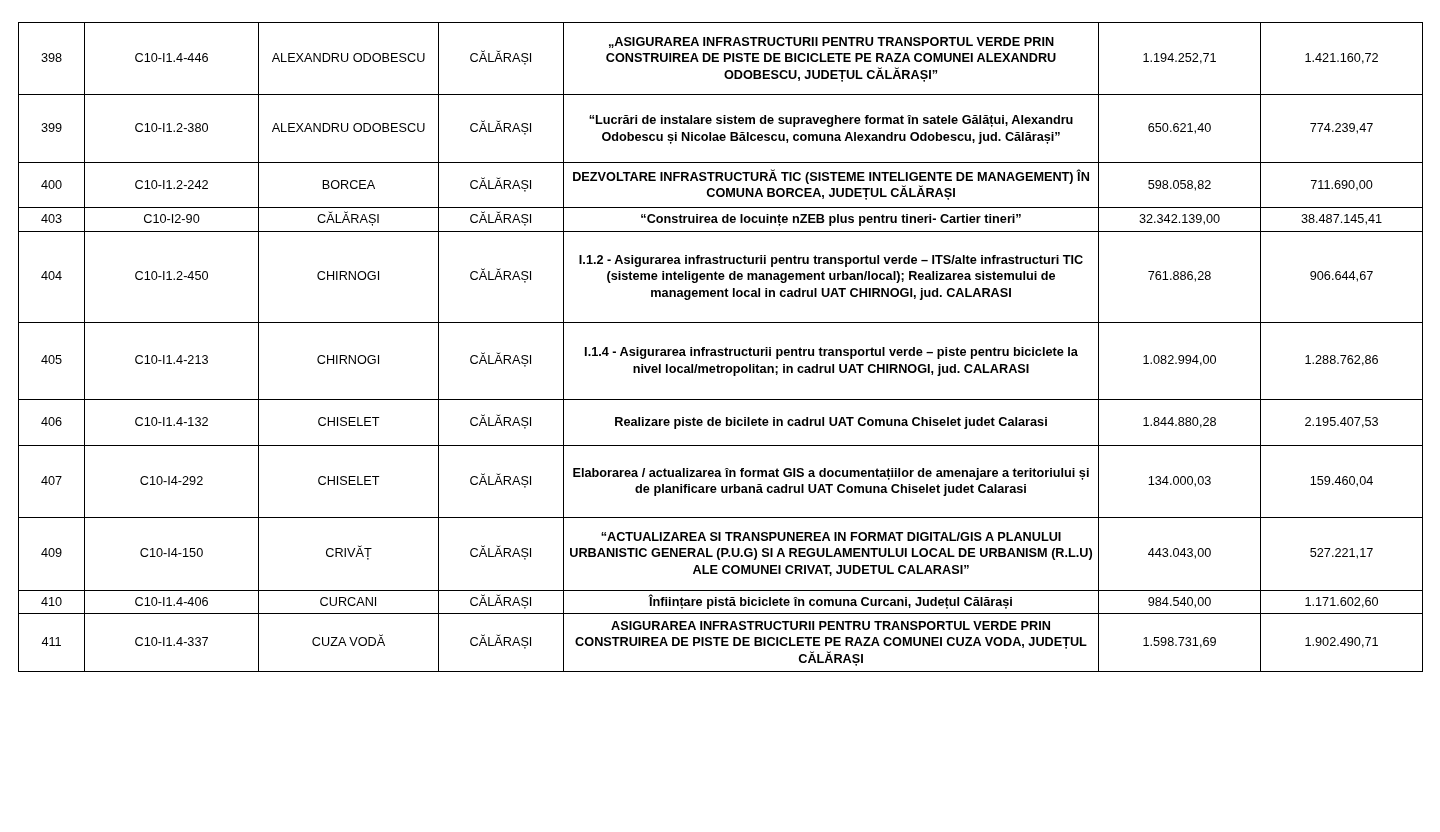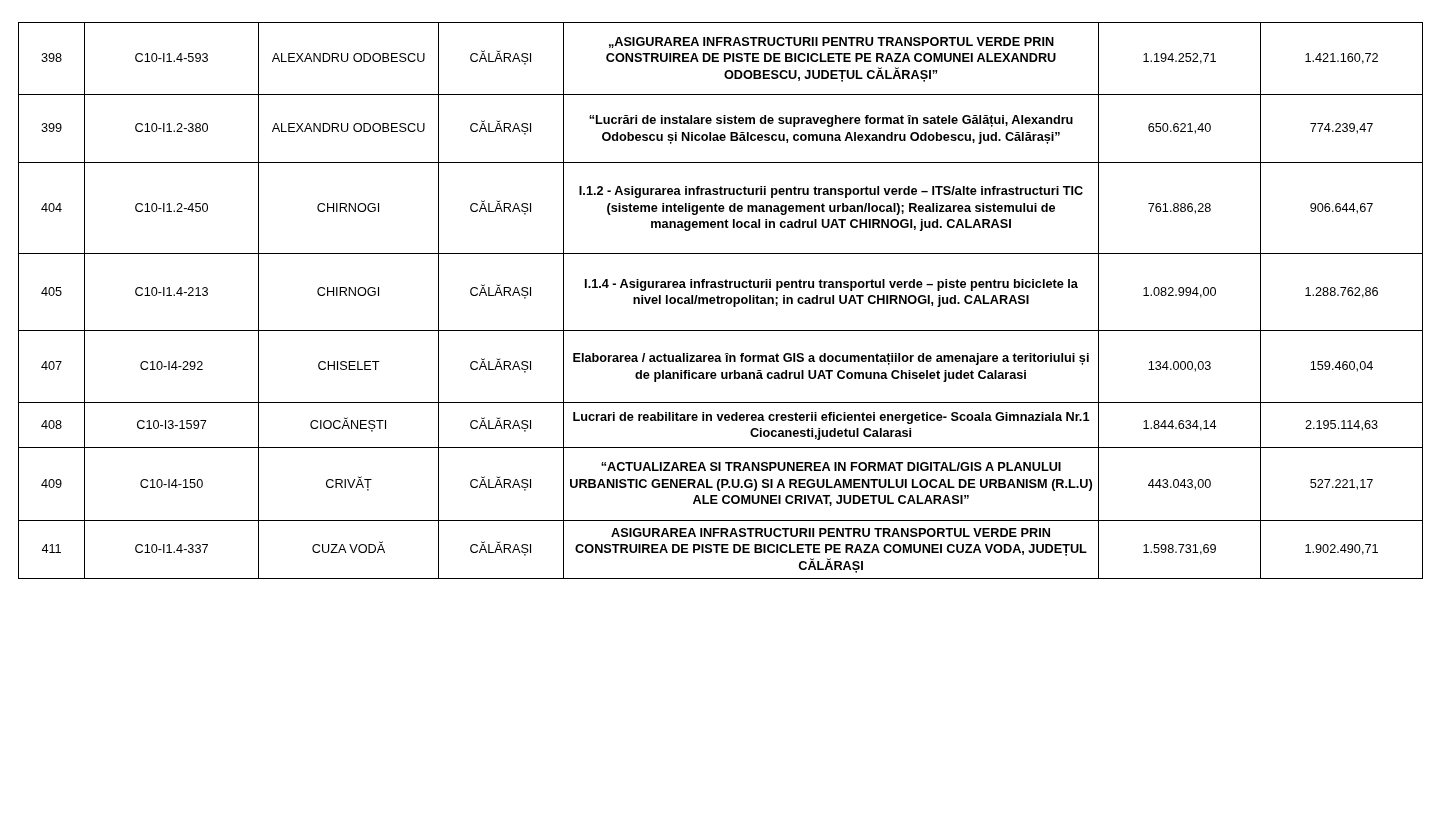--- a/index.html
+++ b/index.html
@@ -70,80 +70,107 @@
       <col class="c-code">
       <col class="c-uat">
       <col class="c-county">
       <col class="c-title">
       <col class="c-val1">
       <col class="c-val2">
     </colgroup>
     <tbody>
       <tr style="height:72px">
         <td class="cell-no">398</td>
-        <td class="cell-code">C10-I1.4-593</td>
+        <td class="cell-code">C10-I1.4-446</td>
         <td class="cell-uat">ALEXANDRU ODOBESCU</td>
         <td class="cell-county">CĂLĂRAȘI</td>
         <td class="cell-title">„ASIGURAREA INFRASTRUCTURII PENTRU TRANSPORTUL VERDE PRIN CONSTRUIREA DE PISTE DE BICICLETE PE RAZA COMUNEI ALEXANDRU ODOBESCU, JUDEȚUL CĂLĂRAȘI”</td>
         <td class="cell-val1">1.194.252,71</td>
         <td class="cell-val2">1.421.160,72</td>
       </tr>
       <tr style="height:68px">
         <td class="cell-no">399</td>
         <td class="cell-code">C10-I1.2-380</td>
         <td class="cell-uat">ALEXANDRU ODOBESCU</td>
         <td class="cell-county">CĂLĂRAȘI</td>
         <td class="cell-title">“Lucrări de instalare sistem de supraveghere format în satele Gălățui, Alexandru Odobescu și Nicolae Bălcescu, comuna Alexandru Odobescu, jud. Călărași”</td>
         <td class="cell-val1">650.621,40</td>
         <td class="cell-val2">774.239,47</td>
+      </tr>
+      <tr style="height:45px">
+        <td class="cell-no">400</td>
+        <td class="cell-code">C10-I1.2-242</td>
+        <td class="cell-uat">BORCEA</td>
+        <td class="cell-county">CĂLĂRAȘI</td>
+        <td class="cell-title">DEZVOLTARE INFRASTRUCTURĂ TIC (SISTEME INTELIGENTE DE MANAGEMENT) ÎN COMUNA BORCEA, JUDEȚUL CĂLĂRAȘI</td>
+        <td class="cell-val1">598.058,82</td>
+        <td class="cell-val2">711.690,00</td>
+      </tr>
+      <tr style="height:22px">
+        <td class="cell-no">403</td>
+        <td class="cell-code">C10-I2-90</td>
+        <td class="cell-uat">CĂLĂRAȘI</td>
+        <td class="cell-county">CĂLĂRAȘI</td>
+        <td class="cell-title">“Construirea de locuințe nZEB plus pentru tineri- Cartier tineri”</td>
+        <td class="cell-val1">32.342.139,00</td>
+        <td class="cell-val2">38.487.145,41</td>
       </tr>
       <tr style="height:91px">
         <td class="cell-no">404</td>
         <td class="cell-code">C10-I1.2-450</td>
         <td class="cell-uat">CHIRNOGI</td>
         <td class="cell-county">CĂLĂRAȘI</td>
         <td class="cell-title">I.1.2 - Asigurarea infrastructurii pentru transportul verde – ITS/alte infrastructuri TIC (sisteme inteligente de management urban/local); Realizarea sistemului de management local in cadrul UAT CHIRNOGI, jud. CALARASI</td>
         <td class="cell-val1">761.886,28</td>
         <td class="cell-val2">906.644,67</td>
       </tr>
       <tr style="height:77px">
         <td class="cell-no">405</td>
         <td class="cell-code">C10-I1.4-213</td>
         <td class="cell-uat">CHIRNOGI</td>
         <td class="cell-county">CĂLĂRAȘI</td>
         <td class="cell-title">I.1.4 - Asigurarea infrastructurii pentru transportul verde – piste pentru biciclete la nivel local/metropolitan; in cadrul UAT CHIRNOGI, jud. CALARASI</td>
         <td class="cell-val1">1.082.994,00</td>
         <td class="cell-val2">1.288.762,86</td>
       </tr>
+      <tr style="height:46px">
+        <td class="cell-no">406</td>
+        <td class="cell-code">C10-I1.4-132</td>
+        <td class="cell-uat">CHISELET</td>
+        <td class="cell-county">CĂLĂRAȘI</td>
+        <td class="cell-title">Realizare piste de bicilete in cadrul UAT Comuna Chiselet judet Calarasi</td>
+        <td class="cell-val1">1.844.880,28</td>
+        <td class="cell-val2">2.195.407,53</td>
+      </tr>
       <tr style="height:72px">
         <td class="cell-no">407</td>
         <td class="cell-code">C10-I4-292</td>
         <td class="cell-uat">CHISELET</td>
         <td class="cell-county">CĂLĂRAȘI</td>
         <td class="cell-title">Elaborarea / actualizarea în format GIS a documentațiilor de amenajare a teritoriului și de planificare urbană cadrul UAT Comuna Chiselet judet Calarasi</td>
         <td class="cell-val1">134.000,03</td>
         <td class="cell-val2">159.460,04</td>
       </tr>
-      <tr style="height:45px">
-        <td class="cell-no">408</td>
-        <td class="cell-code">C10-I3-1597</td>
-        <td class="cell-uat">CIOCĂNEȘTI</td>
-        <td class="cell-county">CĂLĂRAȘI</td>
-        <td class="cell-title">Lucrari de reabilitare in vederea cresterii eficientei energetice- Scoala Gimnaziala Nr.1 Ciocanesti,judetul Calarasi</td>
-        <td class="cell-val1">1.844.634,14</td>
-        <td class="cell-val2">2.195.114,63</td>
-      </tr>
       <tr style="height:73px">
         <td class="cell-no">409</td>
         <td class="cell-code">C10-I4-150</td>
         <td class="cell-uat">CRIVĂȚ</td>
         <td class="cell-county">CĂLĂRAȘI</td>
         <td class="cell-title">“ACTUALIZAREA SI TRANSPUNEREA IN FORMAT DIGITAL/GIS A PLANULUI URBANISTIC GENERAL (P.U.G) SI A REGULAMENTULUI LOCAL DE URBANISM (R.L.U) ALE COMUNEI CRIVAT, JUDETUL CALARASI”</td>
         <td class="cell-val1">443.043,00</td>
         <td class="cell-val2">527.221,17</td>
+      </tr>
+      <tr style="height:22px">
+        <td class="cell-no">410</td>
+        <td class="cell-code">C10-I1.4-406</td>
+        <td class="cell-uat">CURCANI</td>
+        <td class="cell-county">CĂLĂRAȘI</td>
+        <td class="cell-title">Înființare pistă biciclete în comuna Curcani, Județul Călărași</td>
+        <td class="cell-val1">984.540,00</td>
+        <td class="cell-val2">1.171.602,60</td>
       </tr>
       <tr style="height:58px">
         <td class="cell-no">411</td>
         <td class="cell-code">C10-I1.4-337</td>
         <td class="cell-uat">CUZA VODĂ</td>
         <td class="cell-county">CĂLĂRAȘI</td>
         <td class="cell-title">ASIGURAREA INFRASTRUCTURII PENTRU TRANSPORTUL VERDE PRIN CONSTRUIREA DE PISTE DE BICICLETE PE RAZA COMUNEI CUZA VODA, JUDEȚUL CĂLĂRAȘI</td>
         <td class="cell-val1">1.598.731,69</td>
         <td class="cell-val2">1.902.490,71</td>
       </tr>

